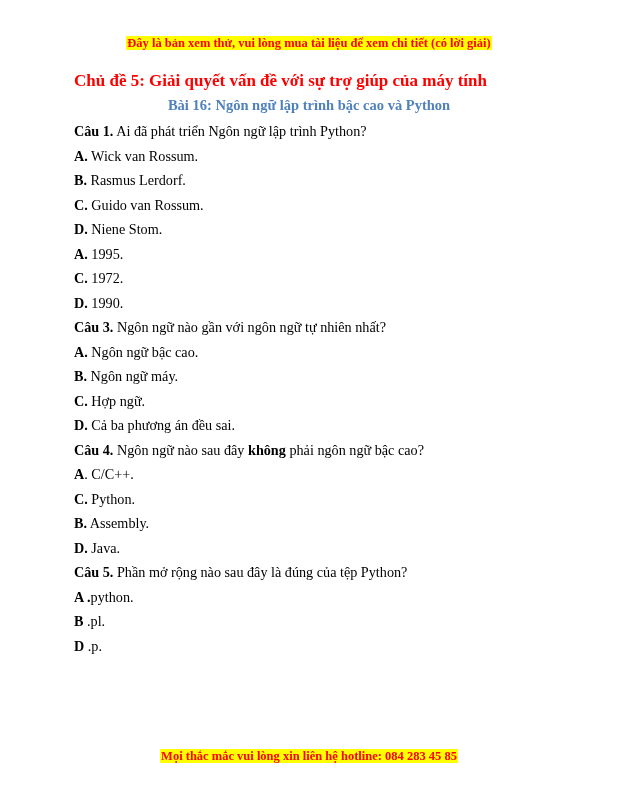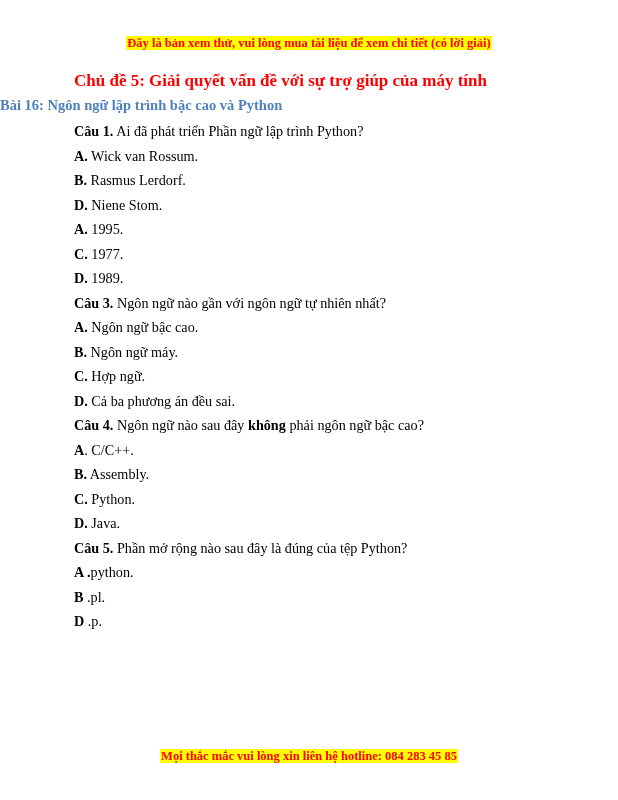--- a/index.html
+++ b/index.html
@@ -2,54 +2,55 @@
 <html><head>
 <meta charset="utf-8">
 <style>
   html,body{margin:0;padding:0;background:#fff;}
   body{width:618px;height:800px;position:relative;overflow:hidden;font-family:"Liberation Serif","DejaVu Serif",serif;color:#000;}
   .banner{position:absolute;left:0;width:618px;text-align:center;font-weight:bold;font-size:12.5px;color:#ff0000;}
   .banner span{background:#ffff00;padding:0 1px;}
   .top-banner{top:36px;}
   .bottom-banner{top:749px;}
   .h1{position:absolute;left:74px;top:71px;font-size:17px;font-weight:bold;color:#ff0000;white-space:nowrap;}
-  .h2{position:absolute;left:0;width:618px;top:97px;font-size:14.5px;font-weight:bold;color:#4f81bd;}
+  .h2{position:absolute;left:0;width:618px;top:97px;text-align:center;font-size:14.5px;font-weight:bold;color:#4f81bd;}
   .body{position:absolute;left:74px;top:121px;font-size:14.2px;}
   .line{height:24.5px;line-height:20px;white-space:nowrap;}
   .b{font-weight:bold;margin-top:20px;}
 </style>
 </head>
 <body>
 
 <div class="banner top-banner"><span>Đây là bản xem thử, vui lòng mua tài liệu để xem chi tiết (có lời giải)</span></div>
 
 <div class="h1">Chủ đề 5: Giải quyết vấn đề với sự trợ giúp của máy tính</div>
 <div class="h2">Bài 16: Ngôn ngữ lập trình bậc cao và Python</div>
 
 <div class="body">
 
-  <div class="line"><span class="b">Câu 1.</span><span> Ai đã phát triển Phần ngữ lập trình Python?</span></div>
+  <div class="line"><span class="b">Câu 1.</span><span> Ai đã phát triển Ngôn ngữ lập trình Python?</span></div>
   <div class="line"><span class="b">A.</span><span> Wick van Rossum.</span></div>
   <div class="line"><span class="b">B.</span><span> Rasmus Lerdorf.</span></div>
+  <div class="line"><span class="b">C.</span><span> Guido van Rossum.</span></div>
   <div class="line"><span class="b">D.</span><span> Niene Stom.</span></div>
 
   <div class="line"><span class="b">A.</span><span> 1995.</span></div>
-  <div class="line"><span class="b">C.</span><span> 1977.</span></div>
-  <div class="line"><span class="b">D.</span><span> 1989.</span></div>
+  <div class="line"><span class="b">C.</span><span> 1972.</span></div>
+  <div class="line"><span class="b">D.</span><span> 1990.</span></div>
 
   <div class="line"><span class="b">Câu 3.</span><span> Ngôn ngữ nào gần với ngôn ngữ tự nhiên nhất?</span></div>
   <div class="line"><span class="b">A.</span><span> Ngôn ngữ bậc cao.</span></div>
   <div class="line"><span class="b">B.</span><span> Ngôn ngữ máy.</span></div>
   <div class="line"><span class="b">C.</span><span> Hợp ngữ.</span></div>
   <div class="line"><span class="b">D.</span><span> Cả ba phương án đều sai.</span></div>
 
   <div class="line"><span class="b">Câu 4.</span><span> Ngôn ngữ nào sau đây </span><span class="b">không</span><span> phải ngôn ngữ bậc cao?</span></div>
   <div class="line"><span class="b">A</span><span>. C/C++.</span></div>
+  <div class="line"><span class="b">C.</span><span> Python.</span></div>
   <div class="line"><span class="b">B.</span><span> Assembly.</span></div>
-  <div class="line"><span class="b">C.</span><span> Python.</span></div>
   <div class="line"><span class="b">D.</span><span> Java.</span></div>
 
   <div class="line"><span class="b">Câu 5.</span><span> Phần mở rộng nào sau đây là đúng của tệp Python?</span></div>
   <div class="line"><span class="b">A .</span><span>python.</span></div>
   <div class="line"><span class="b">B</span><span> .pl.</span></div>
   <div class="line"><span class="b">D</span><span> .p.</span></div>
 </div>
 
 <div class="banner bottom-banner"><span>Mọi thắc mắc vui lòng xin liên hệ hotline: 084 283 45 85</span></div>
 

